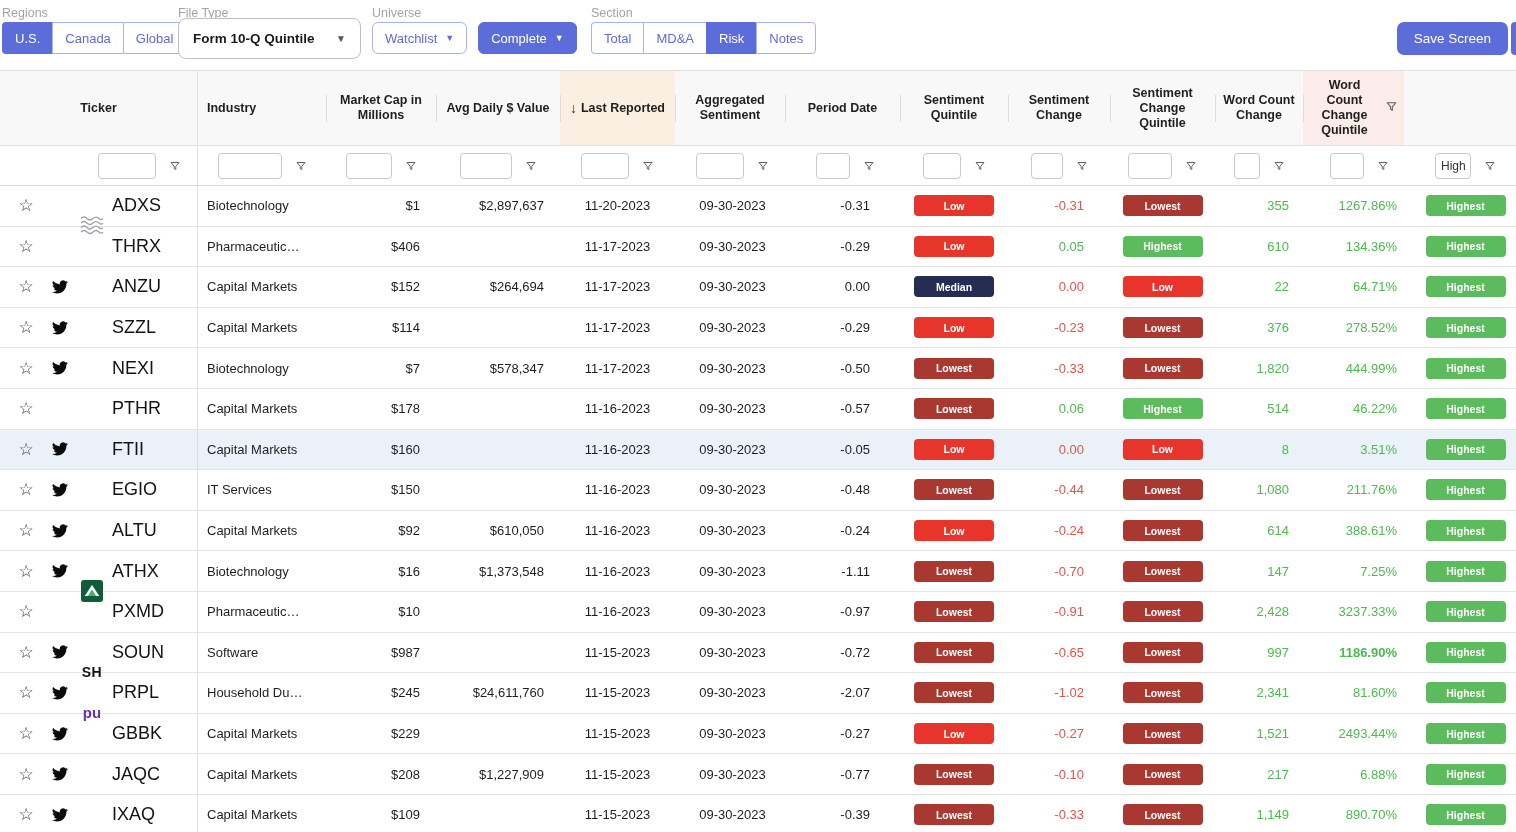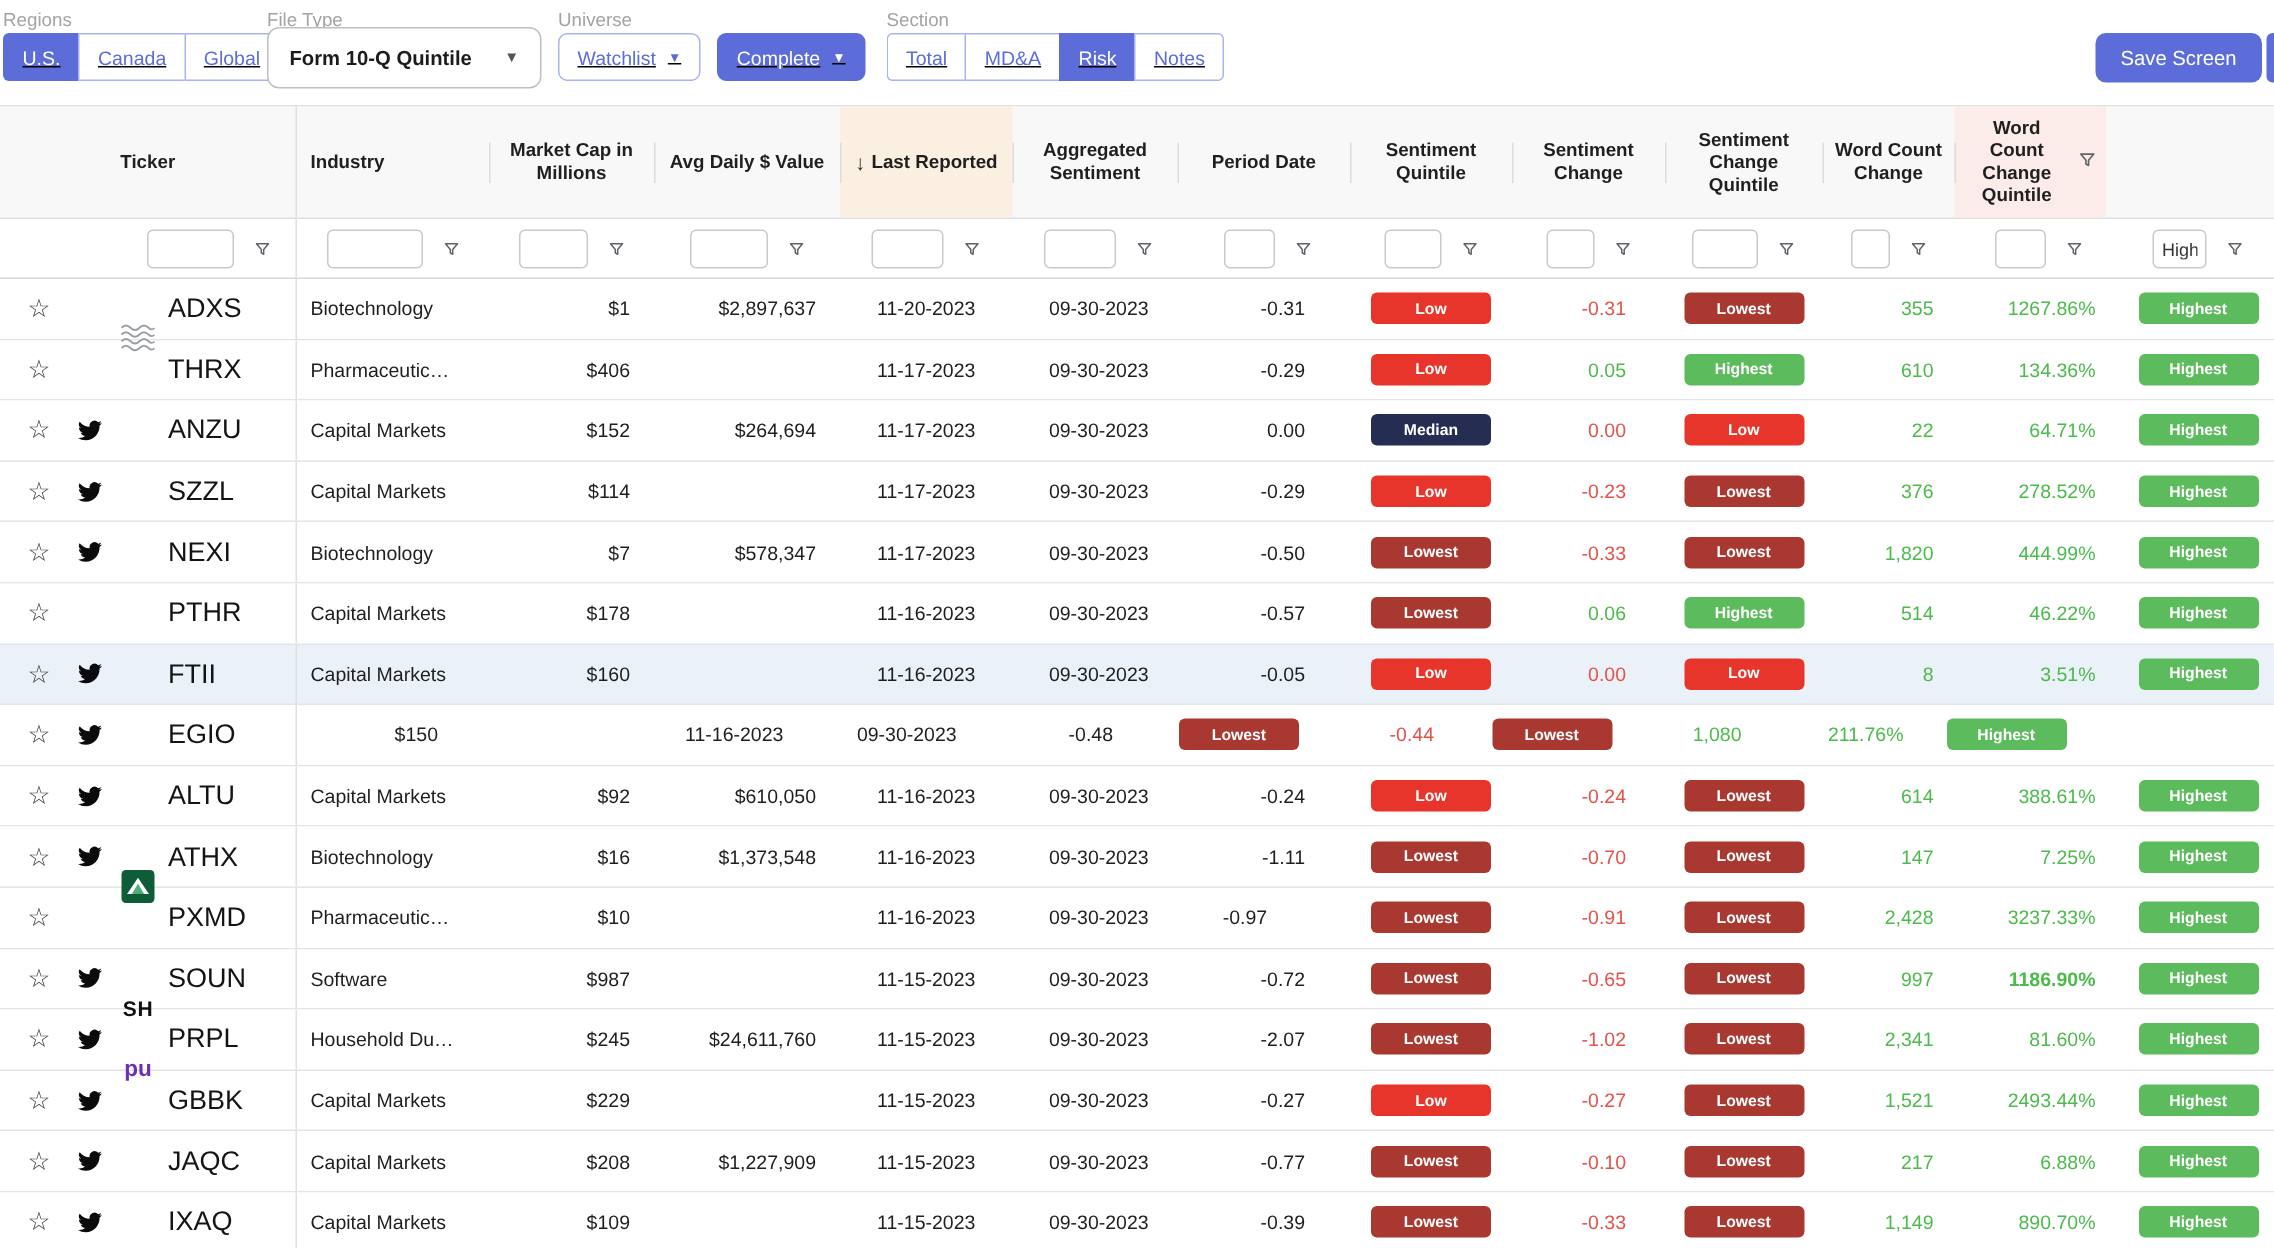--- a/index.html
+++ b/index.html
@@ -2,21 +2,21 @@
 <html><head>
 <meta charset="utf-8">
 <style>
   * { margin:0; padding:0; box-sizing:border-box; }
   html,body { width:1516px; height:832px; overflow:hidden; background:#fff;
               font-family:"Liberation Sans", sans-serif; }
 
   
   .toolbar { position:relative; height:70px; background:#fff; }
   .tb-label { position:absolute; top:6px; font-size:12.5px; color:#A3A3A3; }
-  .tb-group { position:absolute; top:22px; display:flex;text-decoration:underline; }
+  .tb-group { position:absolute; top:22px; display:flex; }
   .btn { height:32px; display:flex; align-items:center; justify-content:center;
          font-size:13px; color:#5C6DD9; background:#fff; border:1px solid #A9B3EF;
          cursor:pointer; padding:0 12px; white-space:nowrap; }
   .grp .btn { border-right-width:0; }
   .grp .btn:last-child { border-right-width:1px; border-radius:0 4px 4px 0; }
   .grp .btn:first-child { border-radius:4px 4px 0 0; border-radius:4px 0 0 4px; }
   .btn.sel { background:#5C6DD9; color:#fff; border-color:#5C6DD9; }
   .btn.rounded { border-radius:6px; border-right-width:1px !important; }
   .caret { font-size:9px; margin-left:8px; line-height:1; }
   .dropdown { position:absolute; left:178px; top:18px; width:183px; height:41px;
@@ -599,20 +599,23 @@
         <div class="cell tkr-border" style="width: 198px;">
           <span class="star">☆</span>
           <span class="tw-slot">
             <svg width="16" height="16" viewBox="0 0 24 24">
               <path fill="#0b0b0b" d="M23.95 4.57c-.88.39-1.83.65-2.82.77a4.93 4.93 0 0 0 2.16-2.72c-.95.56-2 .96-3.13 1.18A4.92 4.92 0 0 0 11.7 8.28 13.97 13.97 0 0 1 1.64 3.16a4.92 4.92 0 0 0 1.52 6.57c-.8-.03-1.56-.25-2.22-.62v.06c0 2.39 1.69 4.37 3.95 4.83a4.9 4.9 0 0 1-2.21.08 4.93 4.93 0 0 0 4.6 3.42A9.87 9.87 0 0 1 0 19.54a13.9 13.9 0 0 0 7.55 2.21c9.06 0 14-7.5 14-14v-.63a9.9 9.9 0 0 0 2.4-2.55z"></path>
             </svg>
           </span>
           <span class="logo-slot"></span>
           <span class="tkr-label">EGIO</span>
         </div>
+        <div class="cell " style="width: 128px; padding-left: 9px;">
+          <span>IT Services</span>
+        </div>
         <div class="cell r" style="width: 110px; padding-right: 16px;">
           <span>$150</span>
         </div>
         <div class="cell r" style="width: 124px; padding-right: 16px;">
           <span></span>
         </div>
         <div class="cell c" style="width: 115px;">
           <span>11-16-2023</span>
         </div>
         <div class="cell c" style="width: 115px;">
@@ -758,21 +761,21 @@
         </div>
         <div class="cell r" style="width: 124px; padding-right: 16px;">
           <span></span>
         </div>
         <div class="cell c" style="width: 115px;">
           <span>11-16-2023</span>
         </div>
         <div class="cell c" style="width: 115px;">
           <span>09-30-2023</span>
         </div>
-        <div class="cell r" style="width: 110px; padding-right: 30px; justify-content: center;">
+        <div class="cell r" style="width: 110px; padding-right: 30px;">
           <span>-0.97</span>
         </div>
         <div class="cell c" style="width: 108px;">
           <span class="badge lowest">Lowest</span>
         </div>
         <div class="cell r" style="width: 102px; padding-right: 26px;">
           <span class="neg">-0.91</span>
         </div>
         <div class="cell c" style="width: 105px;">
           <span class="badge lowest">Lowest</span>

